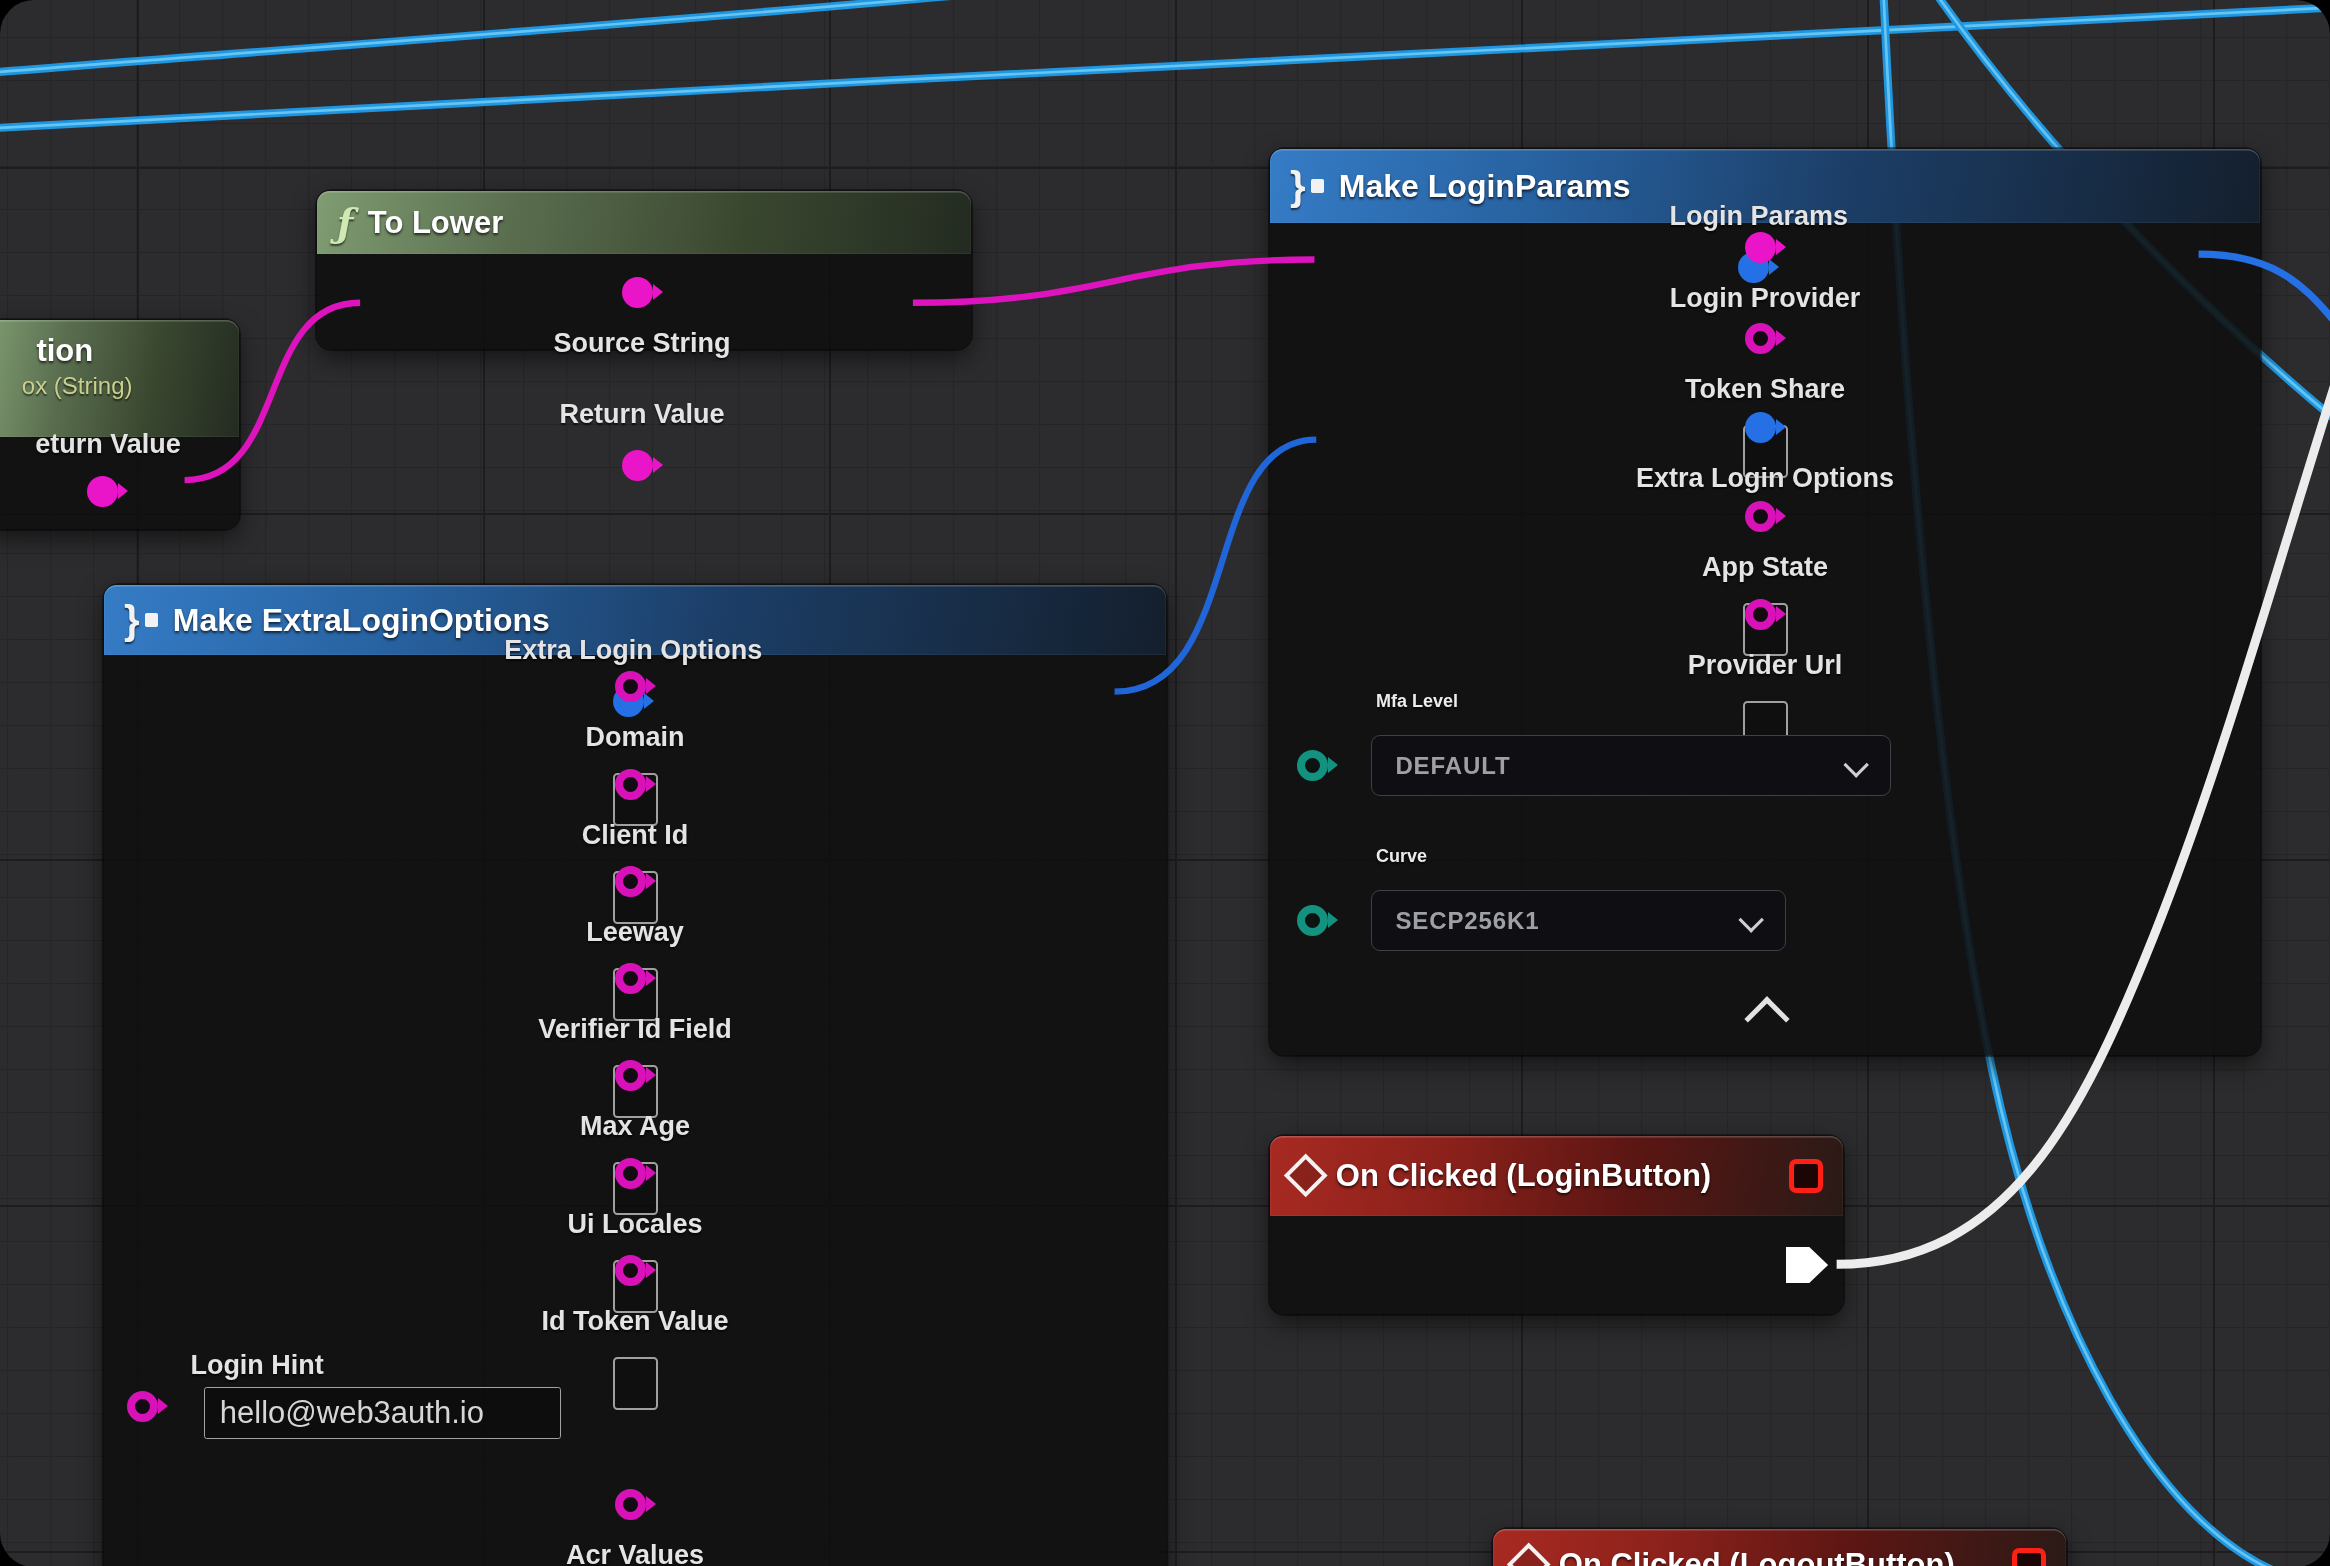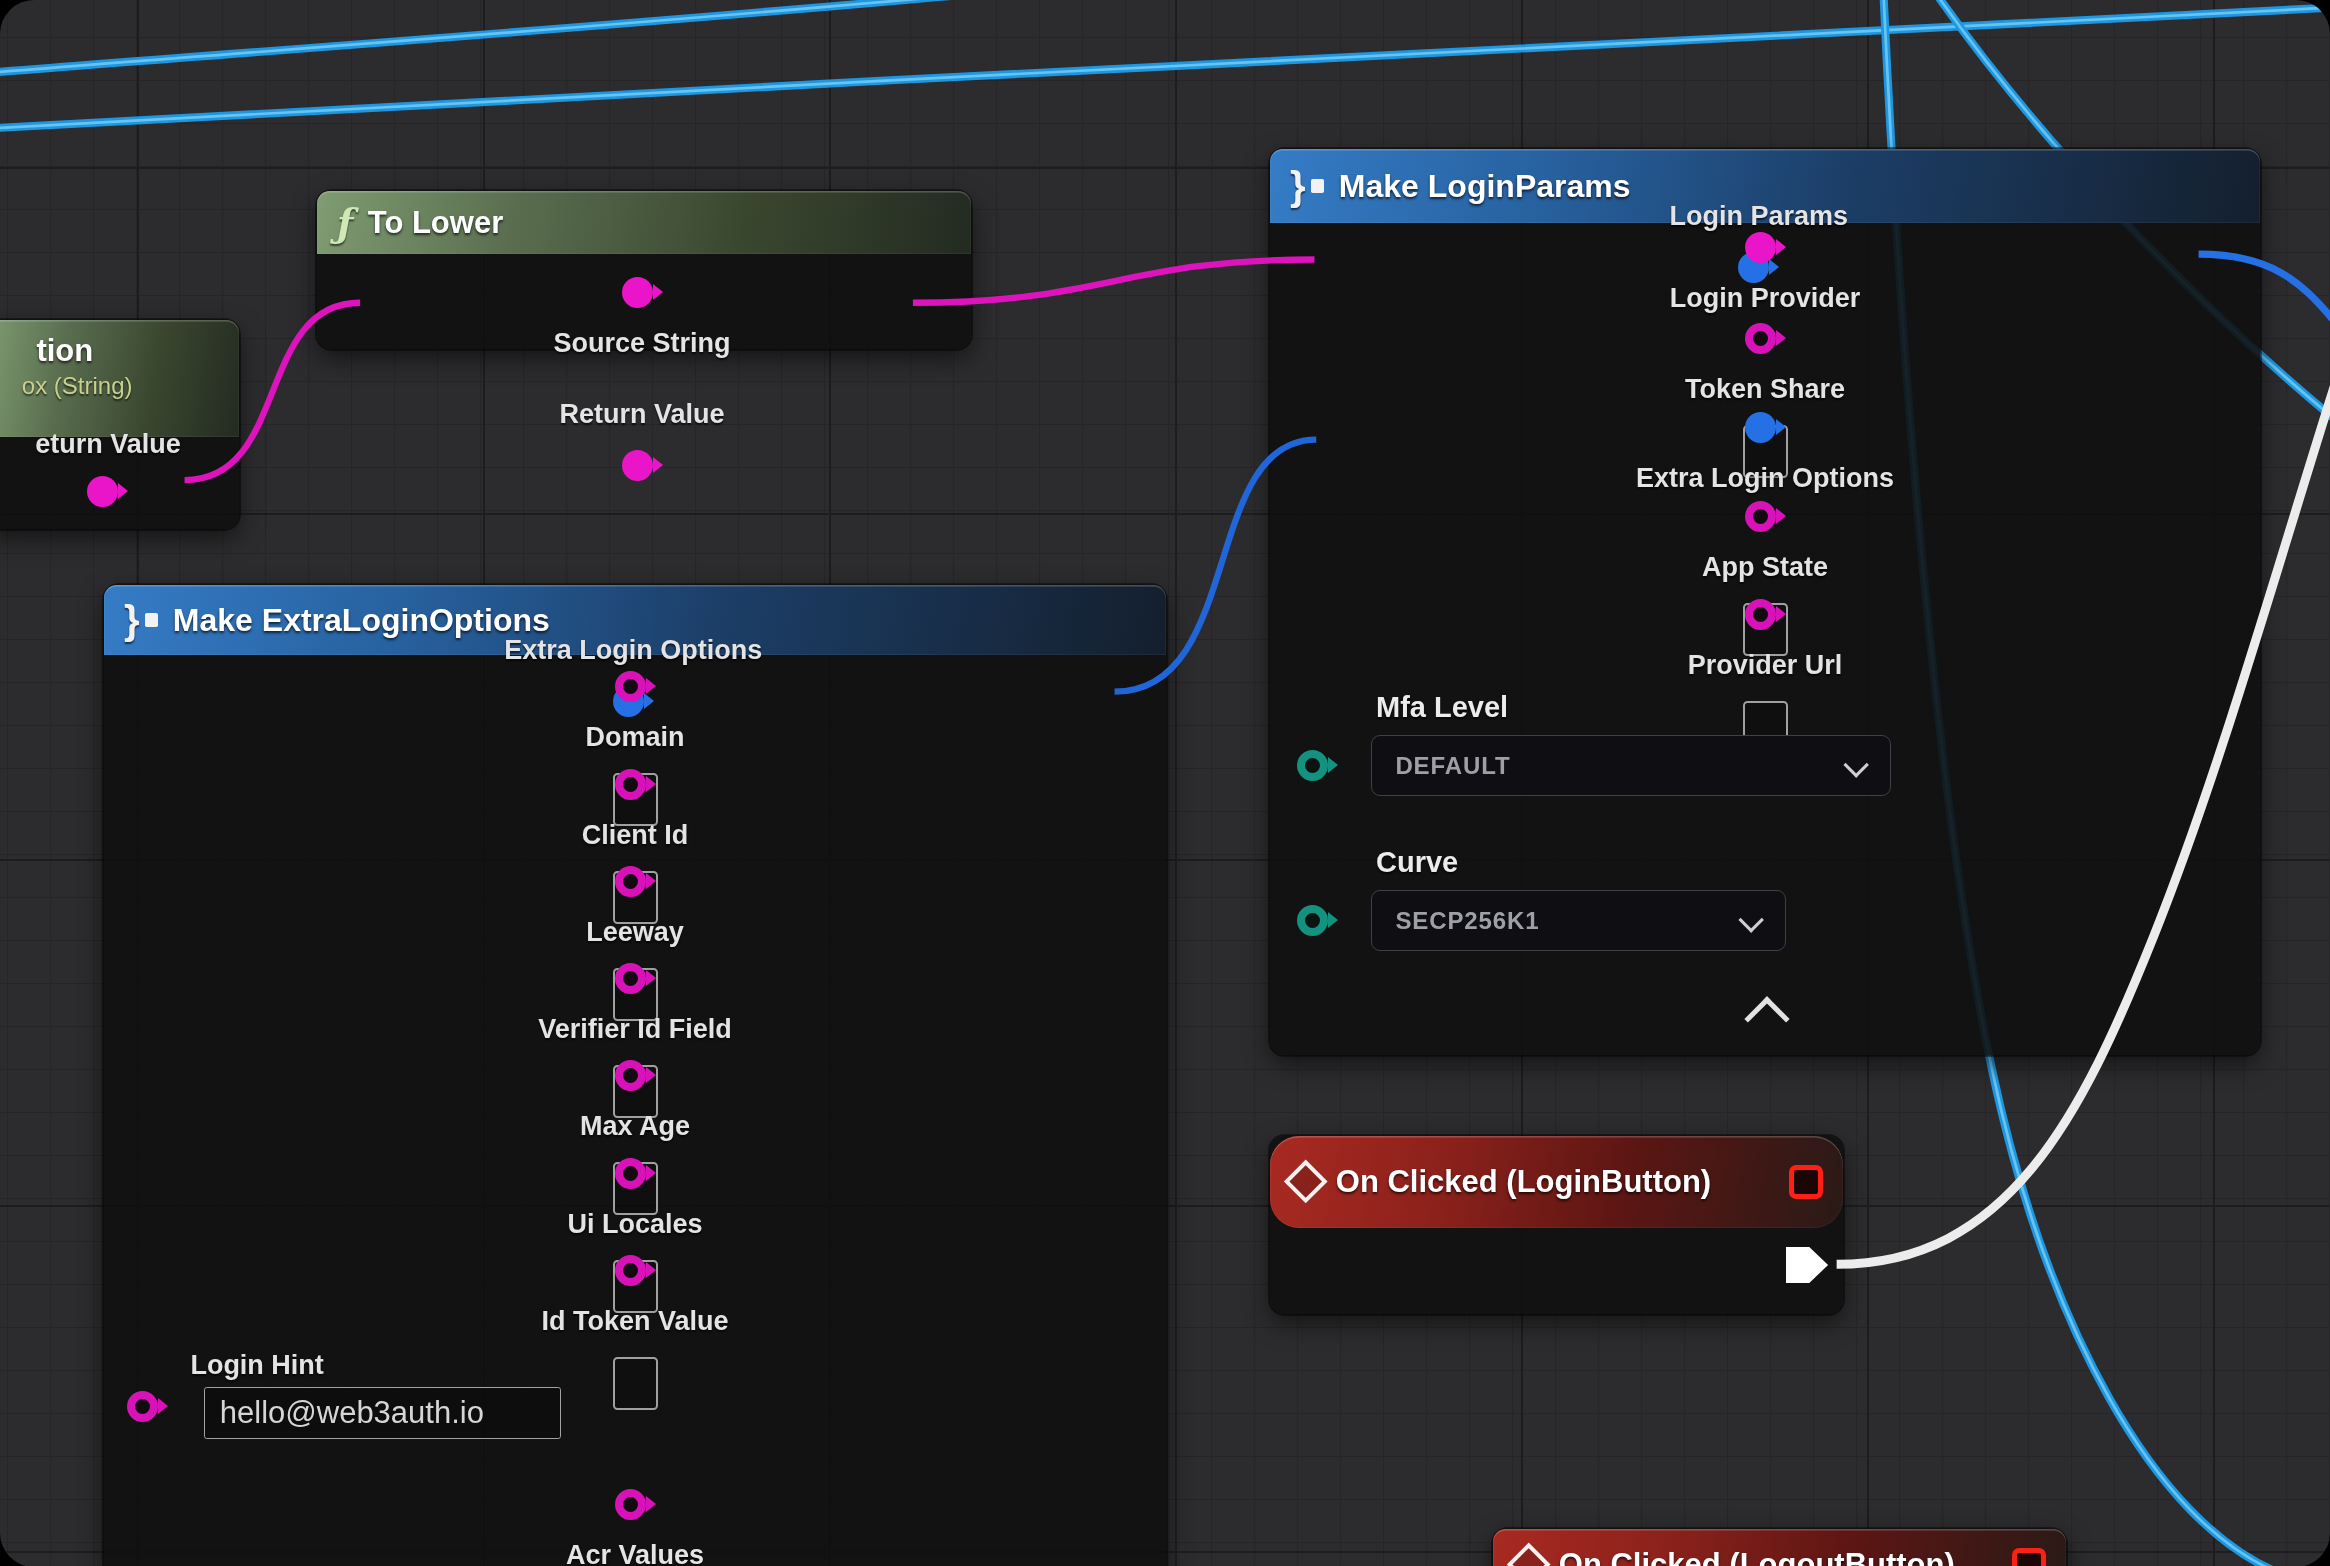--- a/index.html
+++ b/index.html
@@ -53,21 +53,21 @@
   .pin-hollow-teal .t{border-left-color:#13927f;}
   .vbox{width:41px;height:49px;border:2.7px solid #a0a0a0;border-radius:4.5px;flex:none;background:rgba(0,0,0,0.15);}
   .dd{
     position:absolute;height:61px;box-sizing:border-box;
     border:1.8px solid #3f3f46;background:#0f0f13;border-radius:9px;
     display:flex;align-items:center;padding:0 23.4px;
     color:#9fa0a6;font-weight:bold;font-size:24px;letter-spacing:0.9px;
   }
   .dd .chev{position:absolute;right:25px;top:20px;width:15.3px;height:15.3px;
     border-right:3.6px solid #cfcfcf;border-bottom:3.6px solid #cfcfcf;transform:rotate(45deg);}
-  .grouplabel{position:absolute;font-size:29px;font-weight:bold;color:#ececec;text-shadow:0 1.8px 1.8px rgba(0,0,0,0.65);}
+  .grouplabel{position:absolute;font-size:18px;font-weight:bold;color:#ececec;text-shadow:0 1.8px 1.8px rgba(0,0,0,0.65);}
   .collapse-chev{position:absolute;width:27px;height:27px;border-top:5.4px solid #e2e2e2;border-right:5.4px solid #e2e2e2;transform:rotate(-45deg);}
   .txtinput{
     position:absolute;box-sizing:border-box;height:52px;
     border:1.8px solid #a2a2a2;border-radius:2.7px;background:rgba(8,8,8,0.45);
     color:#d6d6d6;font-size:31px;font-family:"Liberation Sans",sans-serif;padding:0 14.4px;outline:none;
   }
   .ficon{font-size:38px;font-style:italic;font-weight:bold;color:#cfe8b4;text-shadow:0 1.8px 1.8px rgba(0,0,0,0.6);font-family:"DejaVu Serif",serif;line-height:1;}
   .structicon{display:flex;align-items:center;gap:5.4px;}
   .structicon .brace{font-size:40px;font-weight:bold;color:#f2f2f2;line-height:1;text-shadow:0 1.8px 1.8px rgba(0,0,0,0.6);}
   .structicon .sq{width:13.5px;height:13.5px;background:#f2f2f2;border-radius:1.8px;}
@@ -292,21 +292,21 @@
       </span>
     <div class="dd" style="left:101px;top:741px;width:415px;">
       <span>SECP256K1</span>
       <span class="chev"></span>
     </div>
 
     <span class="collapse-chev" style="left:481px;top:854px;"></span>
   </div>
 
   <div class="node" style="left:1270px;top:1136px;width:573px;height:178px;">
-    <div class="hdr hdr-red" style="height:92px;border-radius:29px;">
+    <div class="hdr hdr-red" style="height:80px;">
       <span class="diamond"></span>
       <span class="ntitle" style="font-size:31px;">On Clicked (LoginButton)</span>
       <span class="spacer"></span>
       <span class="redsq"></span>
     </div>
     <svg class="execpin" style="right:14.4px;top:110px;" width="43" height="38" viewBox="0 0 48 42">
       <polygon points="0,1 26,1 47,21 26,41 0,41" fill="#ffffff"></polygon>
     </svg>
   </div>
 

